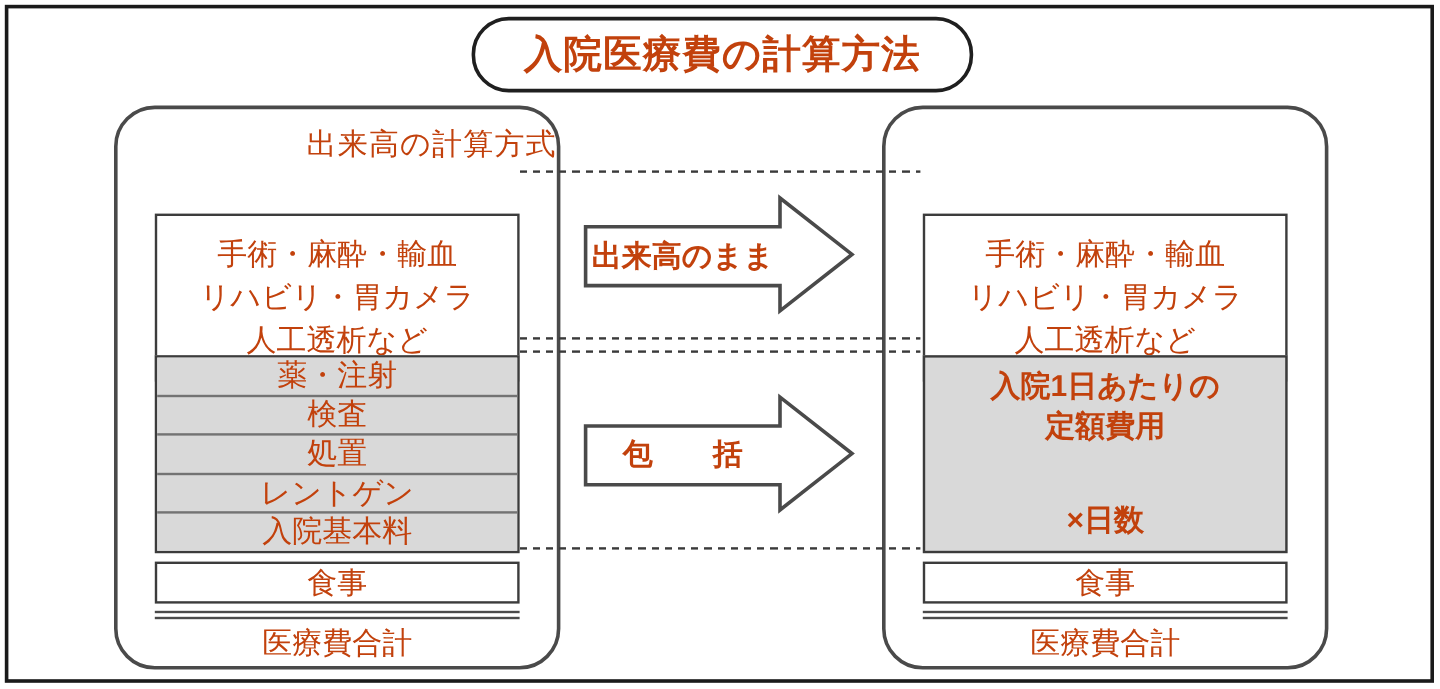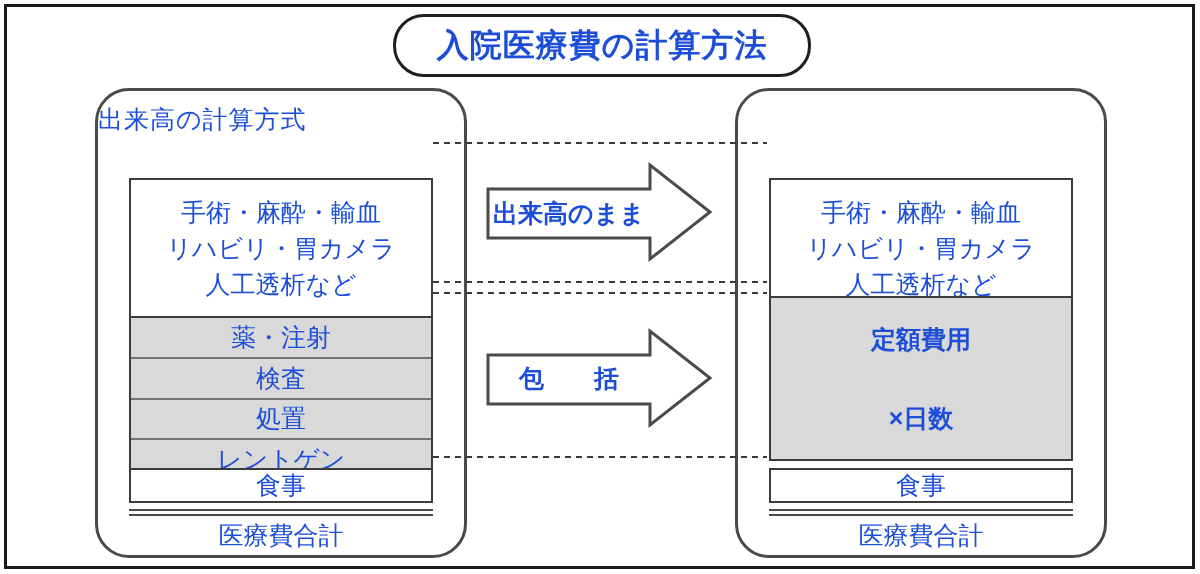--- a/index.html
+++ b/index.html
@@ -1,49 +1,49 @@
 <!DOCTYPE html>
 <html><head>
 <meta charset="utf-8">
 <style>
   html,body{margin:0;padding:0;background:#fff;}
   .stage{
     position:relative;width:1200px;height:574px;background:#ffffff;
-    font-family:"Liberation Sans","DejaVu Sans",sans-serif;color:#1d4ed8;
+    font-family:"Liberation Sans","DejaVu Sans",sans-serif;color:#c2410c;
     overflow:hidden;
   }
   .frame{
     position:absolute;left:4px;top:4px;right:5px;bottom:5px;
     border:3px solid #1a1a1a;z-index:0;
   }
   .title-box{
     position:absolute;left:393px;top:14px;width:412px;height:57px;
     border:3px solid #1f1f1f;border-radius:31px;background:#fff;
     display:flex;align-items:center;justify-content:center;
     font-size:32px;font-weight:bold;letter-spacing:1px;z-index:6;
   }
   .panel{
     position:absolute;top:88px;width:366px;height:464px;
     border:3px solid #4a4a4a;border-radius:34px;background:#fff;z-index:1;
   }
   .panel.left{left:95px;}
   .panel.right{left:735px;}
   .panel-header{
-    position:absolute;top:12px;left:0;width:100%;text-align:left;
+    position:absolute;top:12px;left:0;width:100%;text-align:right;
     font-size:25px;letter-spacing:1px;
   }
   .inner{position:absolute;left:31px;width:304px;box-sizing:border-box;}
   .top-box{
     top:55px;height:140px;border:2px solid #3c3c3c;background:#fff;
     display:flex;flex-direction:column;align-items:center;justify-content:center;
     font-size:25px;line-height:36px;text-align:center;margin-top:32px;
   }
   .bundle{
     top:205px;height:165px;border:2px solid #3c3c3c;background:#d9d9d9;
-    display:flex;flex-direction:column;margin-top:20px;
+    display:flex;flex-direction:column;
   }
   .bundle-row{
     flex:1 1 0;display:flex;align-items:center;justify-content:center;
     font-size:25px;line-height:1;background:#d9d9d9;
   }
   .bundle-row + .bundle-row{border-top:2px solid #737373;}
   .per-diem{
     top:205px;height:165px;border:2px solid #3c3c3c;background:#d9d9d9;
     display:flex;flex-direction:column;align-items:center;justify-content:center;
     font-size:25px;font-weight:bold;text-align:center;line-height:33px;
@@ -93,33 +93,35 @@
     <div class="inner top-box">
       <div>手術・麻酔・輸血</div>
       <div>リハビリ・胃カメラ</div>
       <div>人工透析など</div>
     </div>
     <div class="inner bundle">
       <div class="bundle-row">薬・注射</div>
       <div class="bundle-row">検査</div>
       <div class="bundle-row">処置</div>
       <div class="bundle-row">レントゲン</div>
+      <div class="bundle-row">入院基本料</div>
     </div>
     <div class="inner meal-box">食事</div>
     <div class="inner dbl-line"></div>
     <div class="inner total-label">医療費合計</div>
   </div>
 
   <div class="panel right">
     <div class="inner top-box">
       <div>手術・麻酔・輸血</div>
       <div>リハビリ・胃カメラ</div>
       <div>人工透析など</div>
     </div>
     <div class="inner per-diem">
+      <div>入院1日あたりの</div>
       <div>定額費用</div>
       <div class="mult">×日数</div>
     </div>
     <div class="inner meal-box">食事</div>
     <div class="inner dbl-line"></div>
     <div class="inner total-label">医療費合計</div>
   </div>
 
   <svg class="arrow-svg a1" viewBox="0 0 240 112">
     <polygon points="8,33 170,33 170,9 230,56 170,103 170,82 8,82" fill="#ffffff" stroke="#4a4a4a" stroke-width="3" stroke-linejoin="miter"></polygon>

